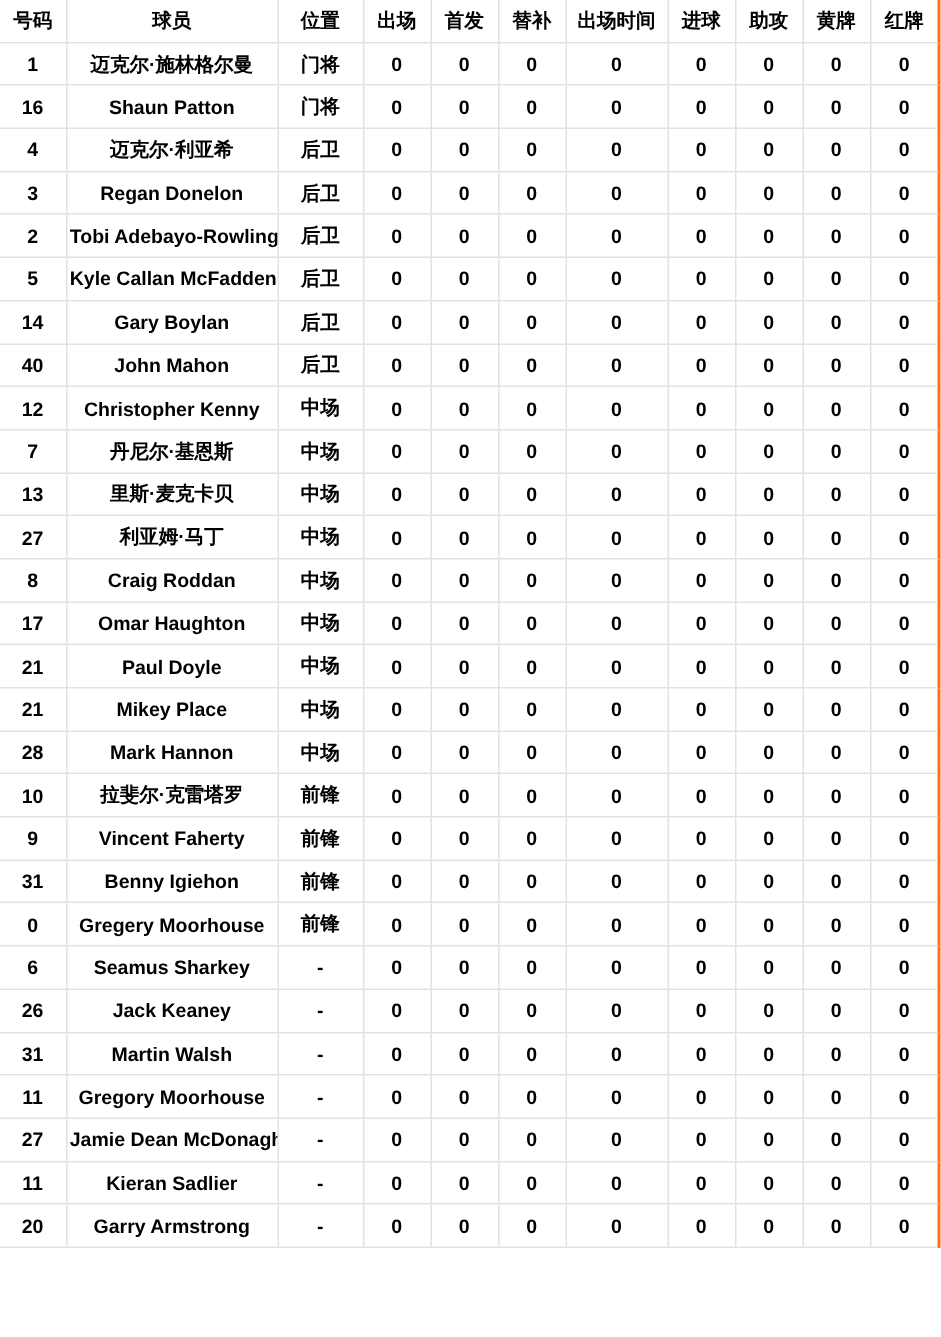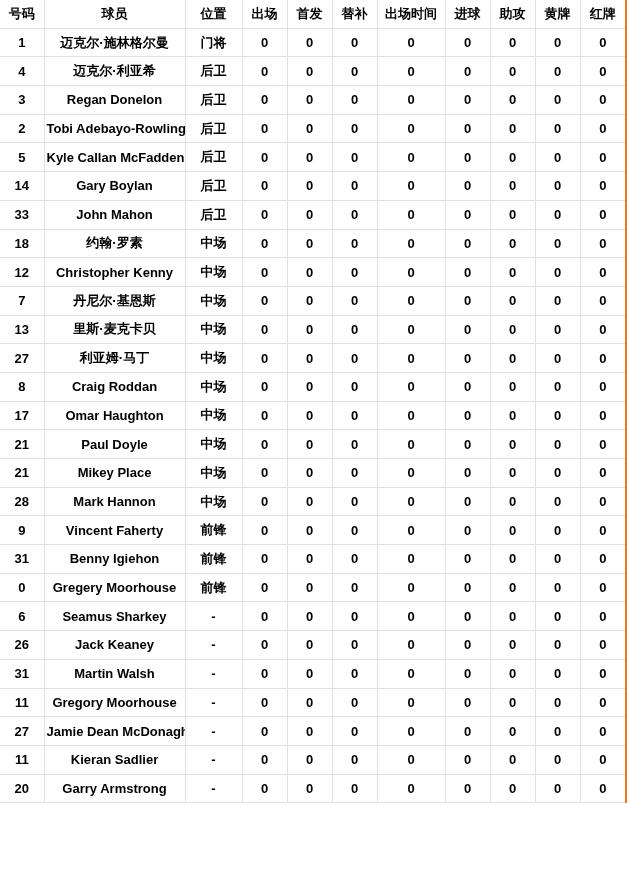--- a/index.html
+++ b/index.html
@@ -85,20 +85,33 @@
         <td>0</td>
         <td>0</td>
         <td>0</td>
         <td>0</td>
         <td>0</td>
         <td>0</td>
         <td>0</td>
         <td>0</td>
       </tr>
       <tr>
+        <td>16</td>
+        <td>Shaun Patton</td>
+        <td>门将</td>
+        <td>0</td>
+        <td>0</td>
+        <td>0</td>
+        <td>0</td>
+        <td>0</td>
+        <td>0</td>
+        <td>0</td>
+        <td>0</td>
+      </tr>
+      <tr>
         <td>4</td>
         <td>迈克尔·利亚希</td>
         <td>后卫</td>
         <td>0</td>
         <td>0</td>
         <td>0</td>
         <td>0</td>
         <td>0</td>
         <td>0</td>
         <td>0</td>
@@ -150,36 +163,23 @@
         <td>0</td>
         <td>0</td>
         <td>0</td>
         <td>0</td>
         <td>0</td>
         <td>0</td>
         <td>0</td>
         <td>0</td>
       </tr>
       <tr>
-        <td>33</td>
+        <td>40</td>
         <td>John Mahon</td>
         <td>后卫</td>
-        <td>0</td>
-        <td>0</td>
-        <td>0</td>
-        <td>0</td>
-        <td>0</td>
-        <td>0</td>
-        <td>0</td>
-        <td>0</td>
-      </tr>
-      <tr>
-        <td>18</td>
-        <td>约翰·罗素</td>
-        <td>中场</td>
         <td>0</td>
         <td>0</td>
         <td>0</td>
         <td>0</td>
         <td>0</td>
         <td>0</td>
         <td>0</td>
         <td>0</td>
       </tr>
       <tr>
@@ -283,20 +283,33 @@
         <td>0</td>
         <td>0</td>
         <td>0</td>
         <td>0</td>
         <td>0</td>
       </tr>
       <tr>
         <td>28</td>
         <td>Mark Hannon</td>
         <td>中场</td>
+        <td>0</td>
+        <td>0</td>
+        <td>0</td>
+        <td>0</td>
+        <td>0</td>
+        <td>0</td>
+        <td>0</td>
+        <td>0</td>
+      </tr>
+      <tr>
+        <td>10</td>
+        <td>拉斐尔·克雷塔罗</td>
+        <td>前锋</td>
         <td>0</td>
         <td>0</td>
         <td>0</td>
         <td>0</td>
         <td>0</td>
         <td>0</td>
         <td>0</td>
         <td>0</td>
       </tr>
       <tr>

